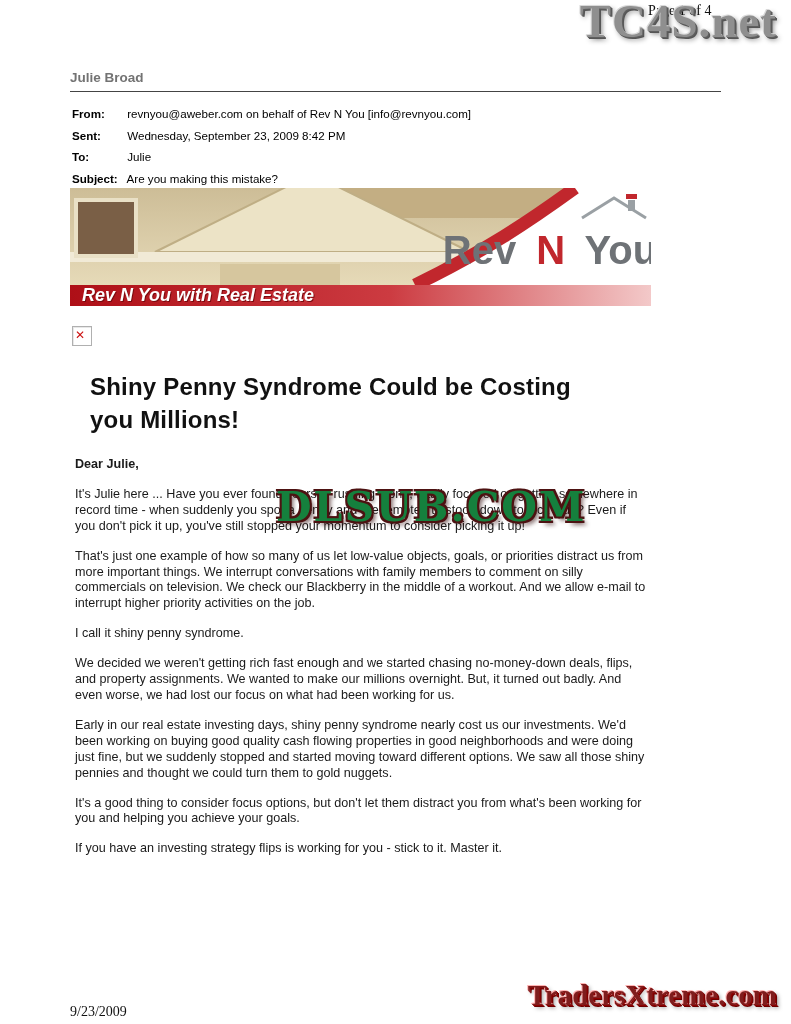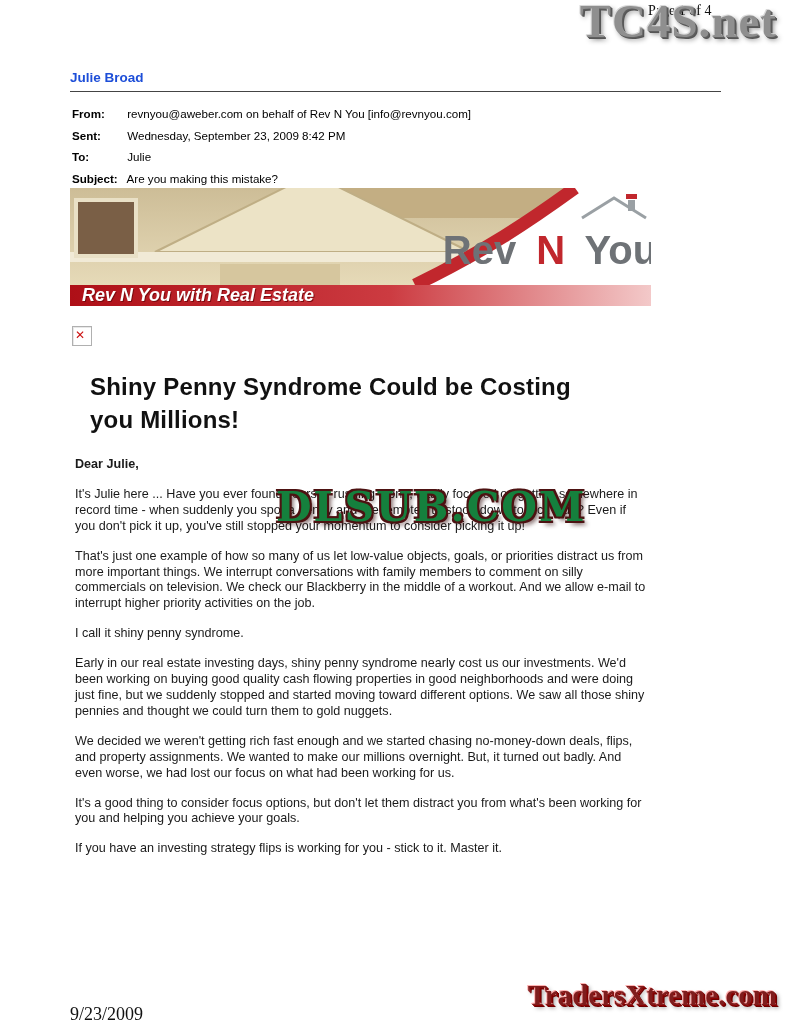--- a/index.html
+++ b/index.html
@@ -12,21 +12,21 @@
     position:absolute;top:3px;left:648px;font-family:"Liberation Serif",serif;
     font-size:14px;color:#111;z-index:2;
   }
   .wm-tc4s{
     position:absolute;top:-6px;right:8px;z-index:5;
     font-family:"Liberation Serif",serif;font-weight:bold;font-size:47px;letter-spacing:1px;
     color:#8f8f8f;
     text-shadow:-1px -1px 0 #d9d9d9,1px 1px 0 #5f5f5f,2px 2px 0 #565656,3px 3px 5px rgba(0,0,0,.45);
   }
   .owner{
-    position:absolute;top:70px;left:70px;font-size:13.5px;font-weight:bold;color:#1d4ed8;
+    position:absolute;top:70px;left:70px;font-size:13.5px;font-weight:bold;color:#737373;
   }
   .rule{
     position:absolute;top:91px;left:70px;width:651px;height:0;border-top:1px solid #444;
   }
   .headers{position:absolute;top:103px;left:72px;font-size:11.6px;color:#000;}
   .hrow{height:21.5px;line-height:21.5px;white-space:nowrap;}
   .hlabel{display:inline-block;width:52px;font-weight:bold;}
   .hvalue{}
   
   .banner{position:absolute;top:188px;left:70px;display:block;}
@@ -61,21 +61,21 @@
     margin-left:24px;
   }
   .wm-traders{
     position:absolute;top:979px;right:8px;z-index:5;
     font-family:Liberation Serif, serif;font-weight:bold;font-size:29px;letter-spacing:0;
     color:#7f1d1d;
     text-shadow:-1px -1px 0 #ffb3b3,1px 1px 0 #8f0000,2px 2px 0 #6b0000,3px 3px 4px rgba(0,0,0,.4);
   }
   .footer-date{
     position:absolute;top:1004px;left:70px;font-family:"Liberation Serif",serif;
-    font-size:18px;color:#111;
+    font-size:14px;color:#111;
   }
 </style>
 </head>
 <body>
 
 <div class="page">
 
   <div class="page-number">Page 1 of 4</div>
   <div class="wm-tc4s">TC4S.net</div>
 
@@ -147,22 +147,22 @@
     <span class="x">✕</span>
   </div>
 
   <h1 class="headline">Shiny Penny Syndrome Could be Costing you Millions!</h1>
 
   <div class="letter">
     <p class="salutation">Dear Julie,</p>
     <p>It's Julie here ... Have you ever found yourself rushing along, totally focused on getting somewhere in record time - when suddenly you spot a penny and are tempted to stoop down to pick it up? Even if you don't pick it up, you've still stopped your momentum to consider picking it up!</p>
     <p>That's just one example of how so many of us let low-value objects, goals, or priorities distract us from more important things. We interrupt conversations with family members to comment on silly commercials on television. We check our Blackberry in the middle of a workout. And we allow e-mail to interrupt higher priority activities on the job.</p>
     <p>I call it shiny penny syndrome.</p>
+    <p>We decided we weren't getting rich fast enough and we started chasing no-money-down deals, flips, and property assignments. We wanted to make our millions overnight. But, it turned out badly. And even worse, we had lost our focus on what had been working for us.</p>
     <p>Early in our real estate investing days, shiny penny syndrome nearly cost us our investments. We'd been working on buying good quality cash flowing properties in good neighborhoods and were doing just fine, but we suddenly stopped and started moving toward different options. We saw all those shiny pennies and thought we could turn them to gold nuggets.</p>
-    <p>We decided we weren't getting rich fast enough and we started chasing no-money-down deals, flips, and property assignments. We wanted to make our millions overnight. But, it turned out badly. And even worse, we had lost our focus on what had been working for us.</p>
     <p>It's a good thing to consider focus options, but don't let them distract you from what's been working for you and helping you achieve your goals.</p>
     <p>If you have an investing strategy flips is working for you - stick to it. Master it.</p>
   </div>
 
   <div class="wm-dlsub">DLSUB.COM</div>
 
   <div class="footer-date">9/23/2009</div>
   <div class="wm-traders">TradersXtreme.com</div>
 
 </div>

